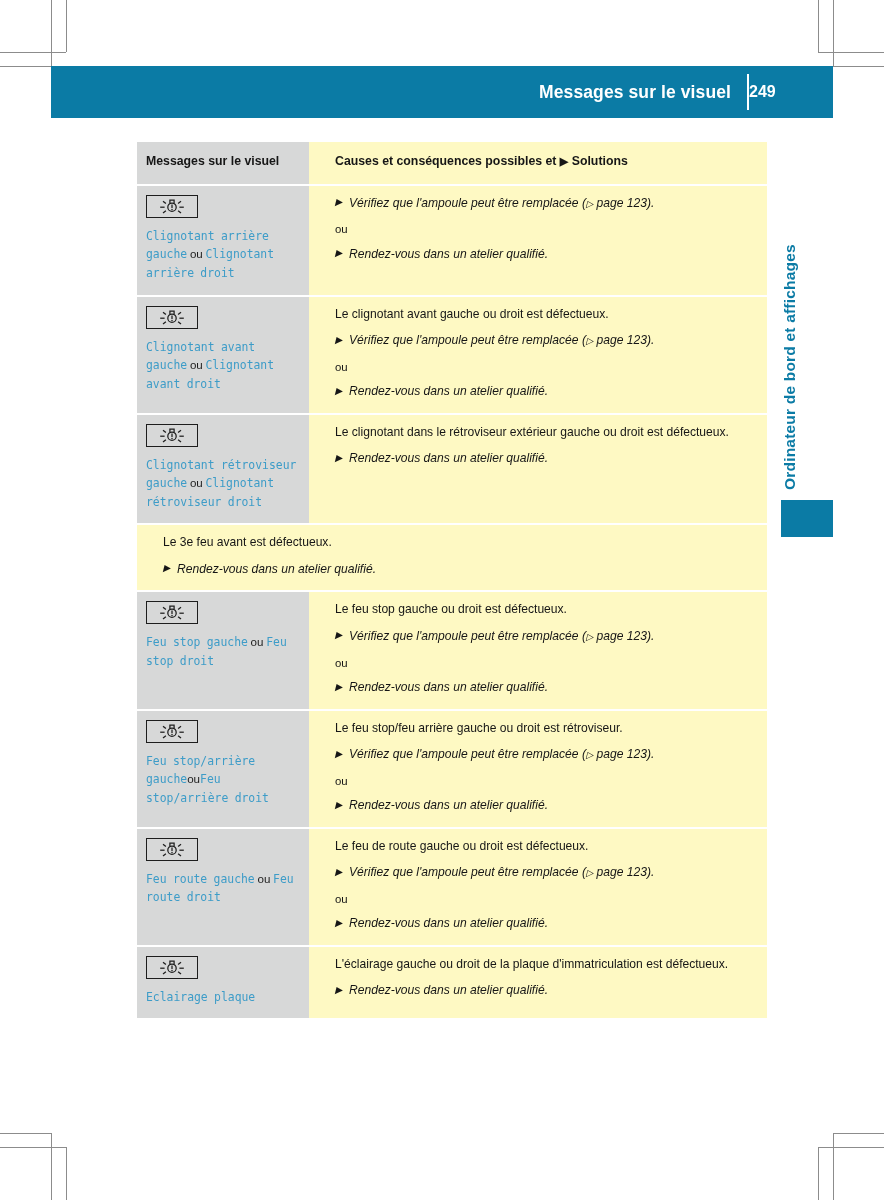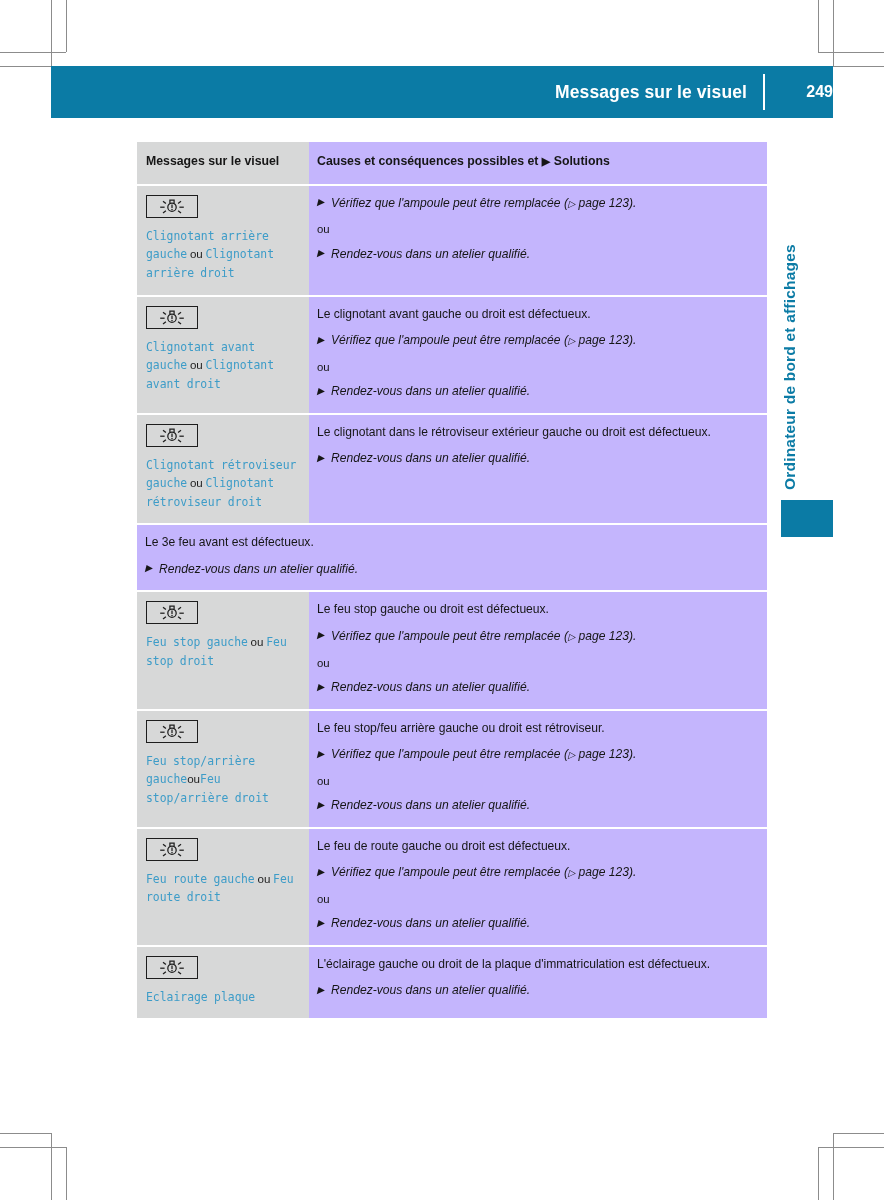--- a/index.html
+++ b/index.html
@@ -46,22 +46,22 @@
   #header-divider {
     width: 2px;
     align-self: stretch;
     background: #ffffff;
     margin: 8px 0;
   }
   #header-page-number {
     color: #ffffff;
     font-size: 16px;
     font-weight: bold;
-    width: 68px;
-    text-align: right;
+    width: 84px;
+    text-align: left;
   }
 
   
   #chapter-label {
     position: absolute;
     left: 781px;
     top: 150px;
     width: 30px;
     height: 340px;
     color: #0b7ba5;
@@ -98,22 +98,22 @@
   }
   .col-left {
     width: 172px;
     flex: 0 0 172px;
     background: #d7d8d8;
     padding: 9px 10px 12px 9px;
     box-sizing: border-box;
   }
   .col-right {
     flex: 1 1 auto;
-    background: #c4b5fd;
-    padding: 9px 14px 12px 8px;
+    background: #fef9c3;
+    padding: 9px 14px 12px 26px;
     box-sizing: border-box;
   }
 
   
   .trow.header .col-left,
   .trow.header .col-right {
     padding-top: 11px;
     padding-bottom: 13px;
   }
   .hdr-text {

